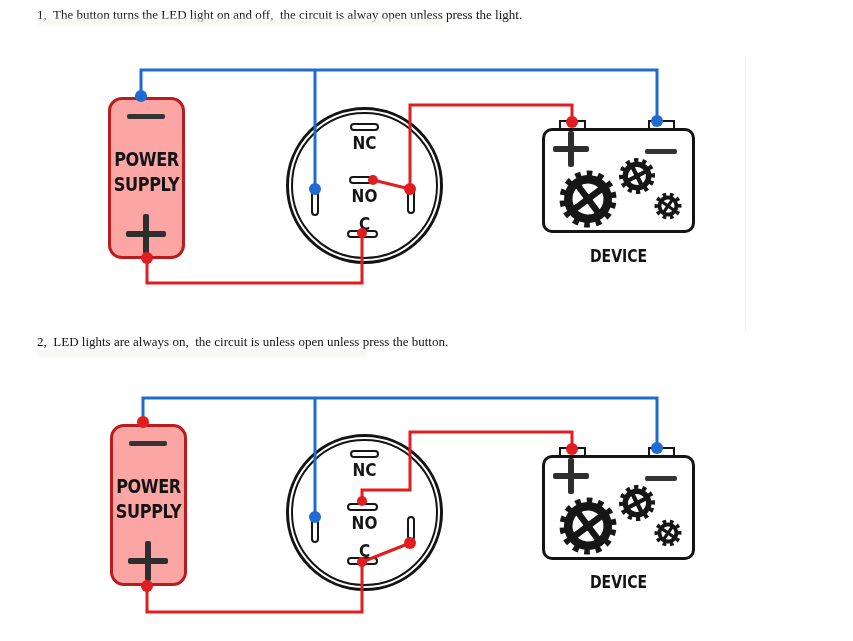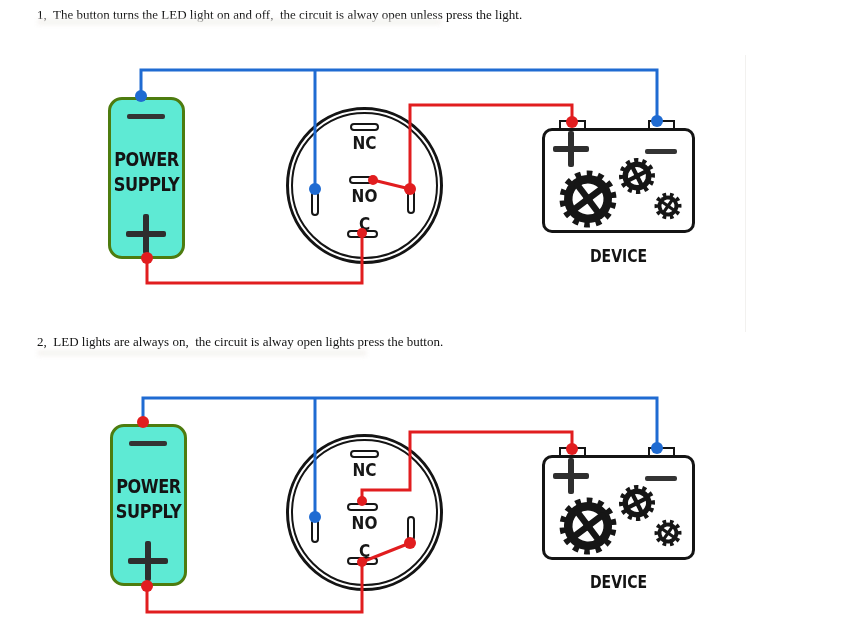--- a/index.html
+++ b/index.html
@@ -10,22 +10,22 @@
   
   .heading{
     position:absolute;left:37px;white-space:pre;
     font-family:"Liberation Serif",serif;font-size:13px;color:#121212;
   }
   .faint-band{position:absolute;background:#f3f1ee;filter:blur(2px);border-radius:3px;opacity:.8;}
   .faint-vline{position:absolute;width:1px;background:#edebe8;opacity:.7;}
 
   
   .ps{
-    position:absolute;width:77px;height:162px;background:#5eead4;
-    border:3px solid #4d7c0f;border-radius:14px;box-sizing:border-box;
+    position:absolute;width:77px;height:162px;background:#fca5a5;
+    border:3px solid #b91c1c;border-radius:14px;box-sizing:border-box;
   }
   .ps .minus-bar{position:absolute;left:16px;top:14px;width:38px;height:5px;background:#343434;border-radius:2px;}
   .ps .ps-label{
     position:absolute;left:-3px;top:47px;width:77px;text-align:center;
     font-weight:bold;font-size:19px;line-height:25px;color:#141414;
     transform:scaleX(.85);transform-origin:center;letter-spacing:-.5px;
     font-family:"DejaVu Sans",sans-serif;
   }
   .plus{position:absolute;}
   .plus .pbar-h,.plus .pbar-v{position:absolute;background:#2e2e2e;border-radius:2px;}
@@ -53,21 +53,21 @@
     position:absolute;width:153px;text-align:center;font-weight:bold;font-size:18px;color:#141414;
     transform:scaleX(.78);font-family:"DejaVu Sans",sans-serif;
   }
   .gear{position:absolute;}
   svg.overlay{position:absolute;left:0;top:0;pointer-events:none;z-index:6;}
 </style>
 </head>
 <body>
 
 <div class="heading" style="top:7px;">1,  The button turns the LED light on and off,  the circuit is alway open unless press the light.</div>
-<div class="heading" style="top:334px;">2,  LED lights are always on,  the circuit is alway open lights press the button.</div>
+<div class="heading" style="top:334px;">2,  LED lights are always on,  the circuit is unless open unless press the button.</div>
 <div class="faint-band" style="left:37px;top:19px;width:405px;height:6px;"></div>
 <div class="faint-band" style="left:37px;top:350px;width:330px;height:6px;"></div>
 <div class="faint-vline" style="left:745px;top:55px;height:277px;"></div>
 
 <div class="ps" style="left:108px;top:97px;">
   <div class="minus-bar"></div>
   <div class="ps-label">
     <div>POWER</div>
     <div>SUPPLY</div>
   </div>

